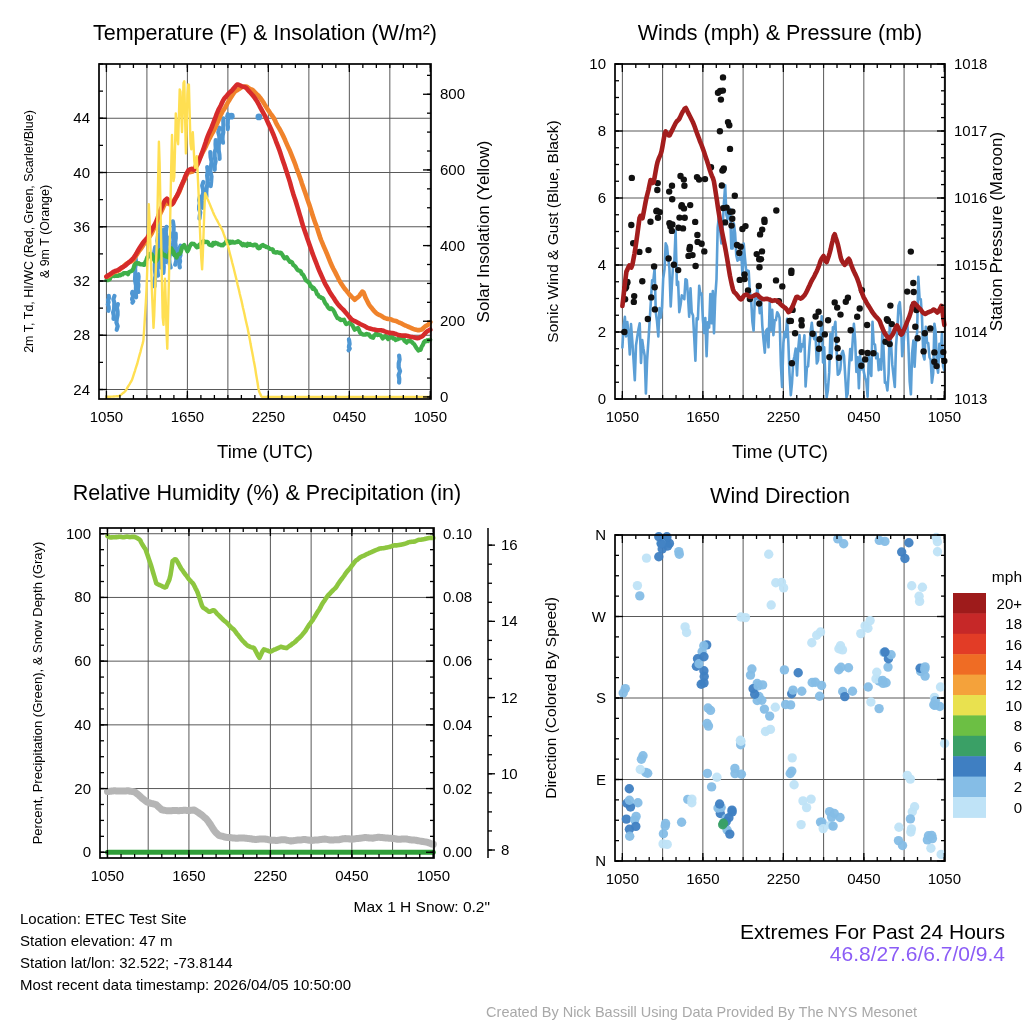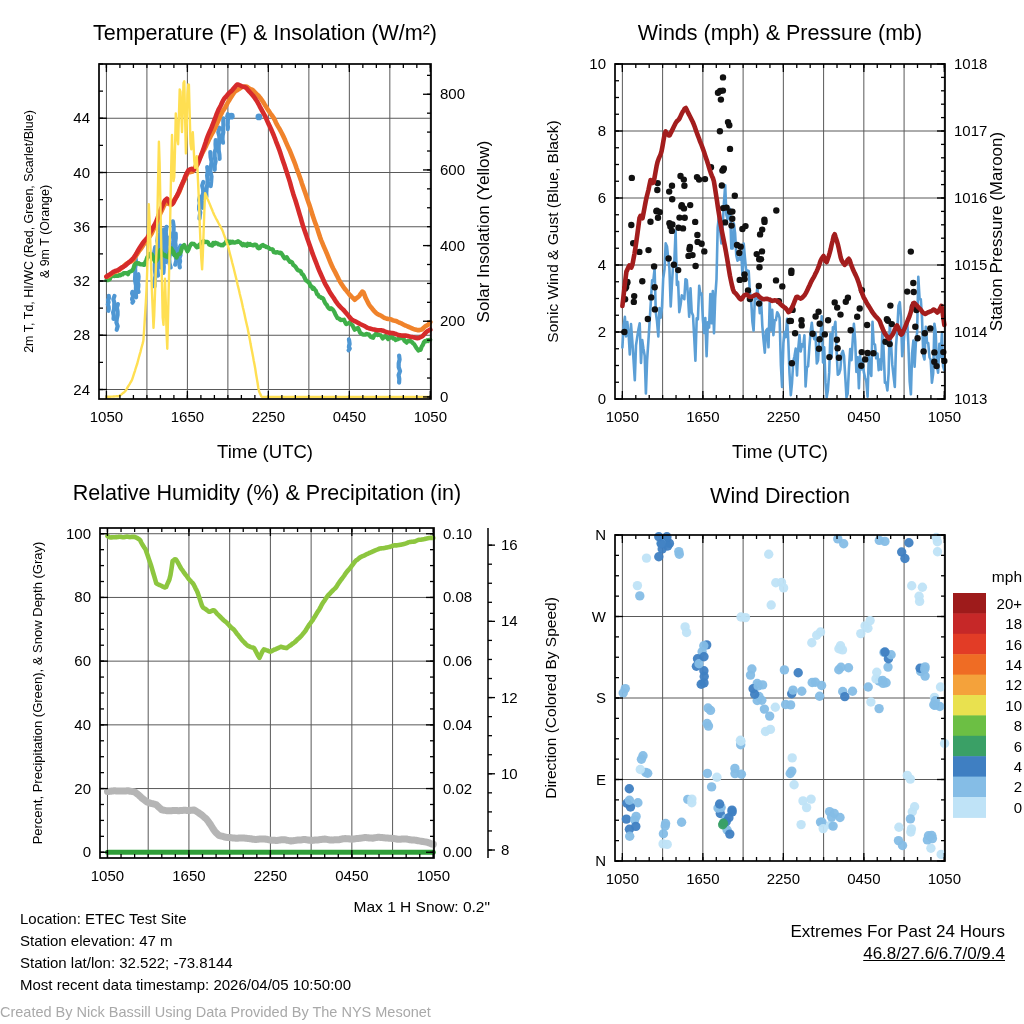--- a/index.html
+++ b/index.html
@@ -4,23 +4,23 @@
 <style>
   html,body{margin:0;padding:0;}
   body{width:1024px;height:1024px;background:#ffffff;position:relative;
        font-family:"Liberation Sans",sans-serif;color:#000;overflow:hidden;}
   svg.chart{position:absolute;overflow:visible;}
   #chart-tl{left:0;top:0;}
   #chart-tr{left:512px;top:0;}
   #chart-bl{left:0;top:470px;}
   #chart-br{left:512px;top:470px;}
   .footer-left{position:absolute;left:20px;top:908px;font-size:15px;line-height:22px;}
-  .extremes{position:absolute;right:19px;top:921px;font-size:17px;line-height:22px;text-align:right;}
-  .extremes-values{color:#000000;text-decoration:underline;}
-  .credit{position:absolute;left:0;top:1004px;width:917px;text-align:left;
+  .extremes{position:absolute;right:19px;top:921px;font-size:21px;line-height:22px;text-align:right;}
+  .extremes-values{color:#8b5cf6;}
+  .credit{position:absolute;left:0;top:1004px;width:917px;text-align:right;
           font-size:14.5px;color:#a9a9a9;}
 </style>
 </head>
 <body>
 
 <svg id="chart-tl" class="chart" width="512" height="470" viewBox="0 0 512 470">
     <line x1="106.42276422764228" x2="106.42276422764228" y1="64" y2="399" stroke="#595959" stroke-width="1"></line>
     <line x1="146.91056910569105" x2="146.91056910569105" y1="64" y2="399" stroke="#595959" stroke-width="1"></line>
     <line x1="187.39837398373982" x2="187.39837398373982" y1="64" y2="399" stroke="#595959" stroke-width="1"></line>
     <line x1="227.88617886178864" x2="227.88617886178864" y1="64" y2="399" stroke="#595959" stroke-width="1"></line>

